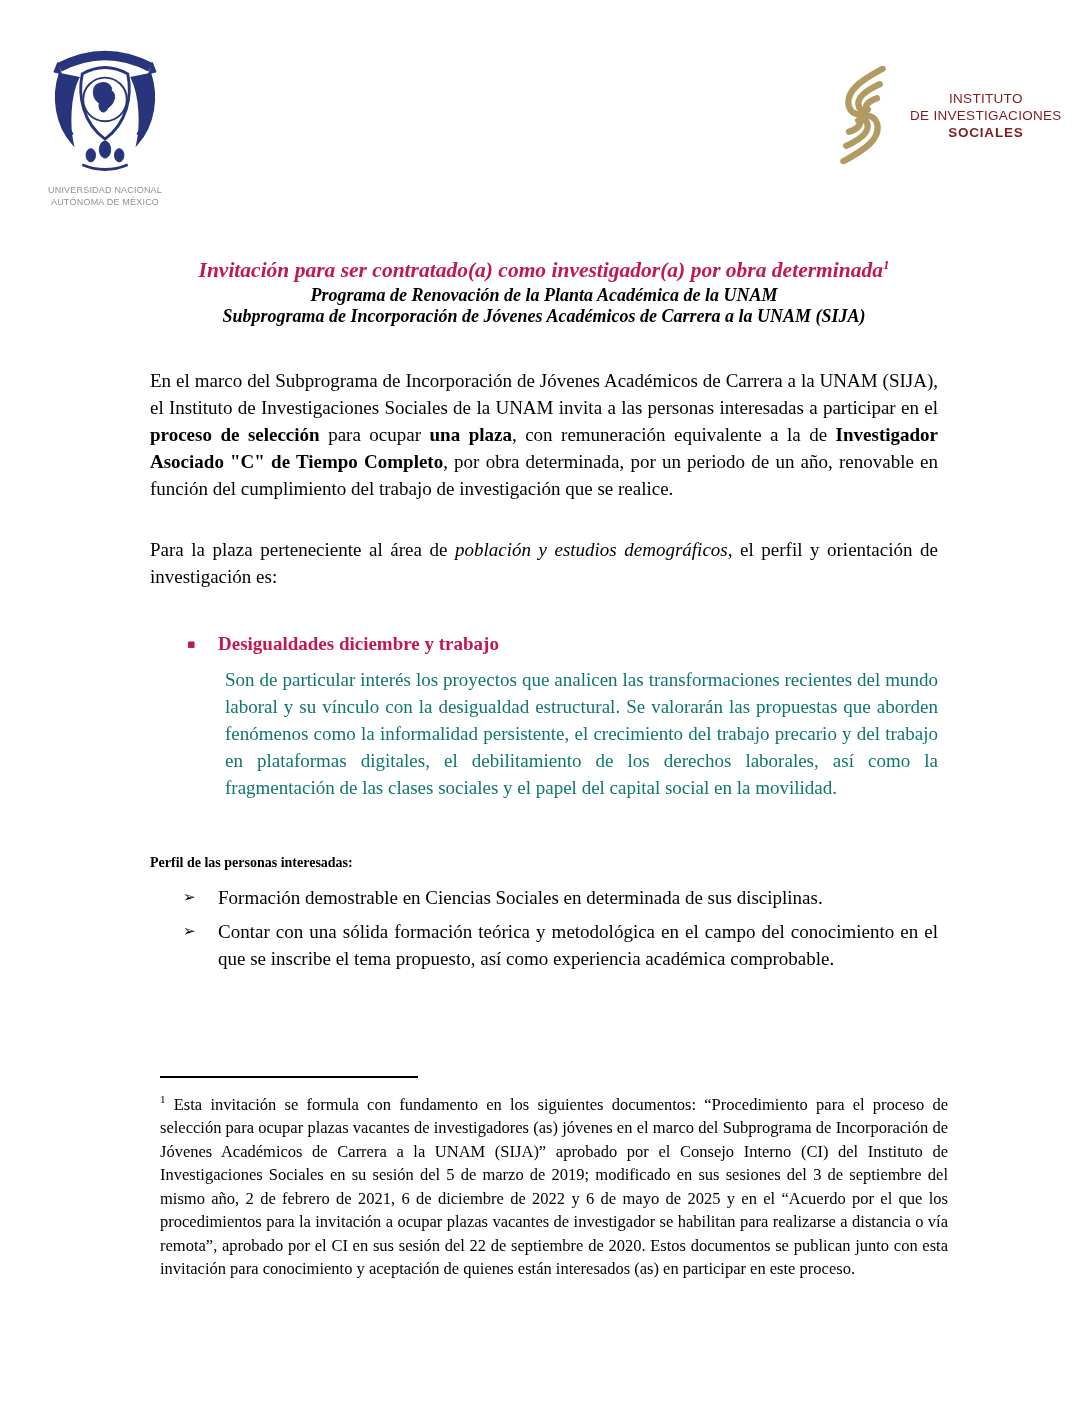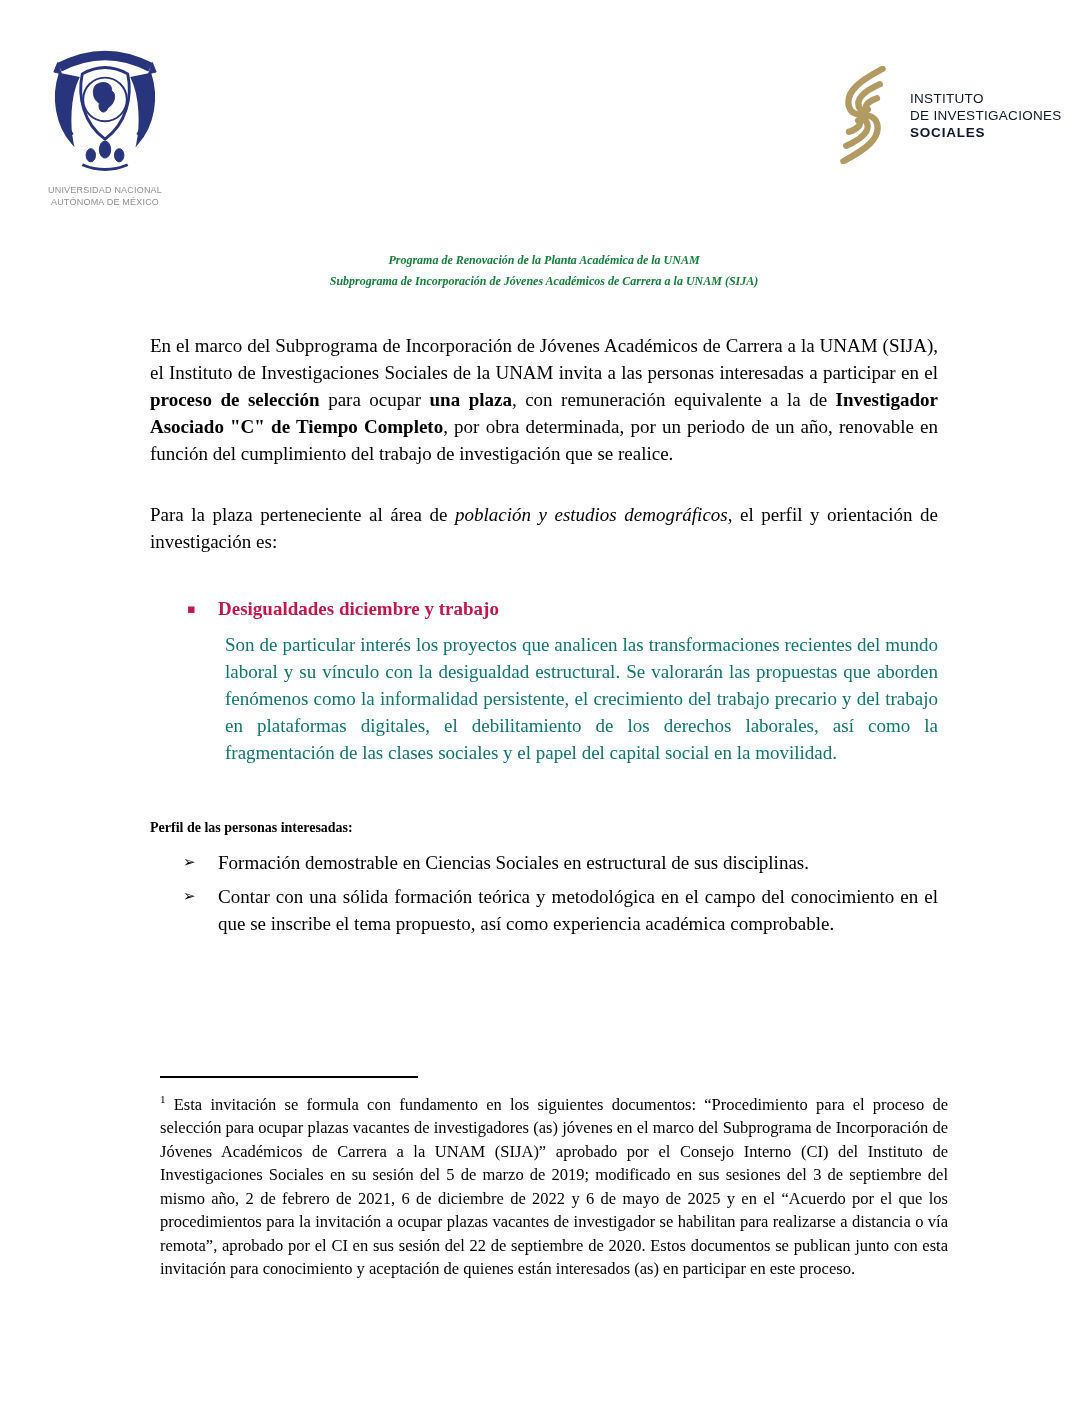--- a/index.html
+++ b/index.html
@@ -35,47 +35,48 @@
     left: 828px; top: 66px;
     display: flex;
     align-items: center;
   }
   .iis-logo svg { display:block; }
   .iis-text {
     margin-left: 12px;
     font-family: "Liberation Sans", sans-serif;
     font-size: 13.5px;
     line-height: 17px;
-    color: #0f172a;
+    color: #7f1d1d;
     letter-spacing: .3px;
+    text-align: center;
   }
   .iis-text .strong { font-weight: bold; letter-spacing: .8px; }
 
   
   .content {
     position: absolute;
     left: 150px; top: 250px;
     width: 788px;
   }
   .doc-title {
     text-align: center;
     font-size: 21.5px;
     line-height: 30px;
     font-weight: bold;
     font-style: italic;
     color: #c2184c;
   }
   .doc-title sup { font-size: 13px; }
   .doc-subtitle {
     text-align: center;
-    font-size: 12px;
+    font-size: 18px;
     line-height: 21px;
     font-weight: bold;
     font-style: italic;
-    color: #15803d;
+    color: #000000;
   }
   .para {
     text-align: justify;
     font-size: 19px;
     line-height: 27px;
   }
   .para-intro { margin-top: 40px; }
   .para-area  { margin-top: 34px; }
   .b  { font-weight: bold; }
   .bi { font-weight: bold; }
@@ -198,35 +199,36 @@
     </span>
     <div class="iis-text">
       <div>INSTITUTO</div>
       <div>DE INVESTIGACIONES</div>
       <div class="strong">SOCIALES</div>
     </div>
   </div>
 
   <div class="content">
 
+    <div class="doc-title"><span>Invitación para ser contratado(a) como investigador(a) por obra determinada</span><sup>1</sup></div>
     <div class="doc-subtitle">Programa de Renovación de la Planta Académica de la UNAM</div>
     <div class="doc-subtitle">Subprograma de Incorporación de Jóvenes Académicos de Carrera a la UNAM (SIJA)</div>
 
     <p class="para para-intro"><span>En el marco del Subprograma de Incorporación de Jóvenes Académicos de Carrera a la UNAM (SIJA), el Instituto de Investigaciones Sociales de la UNAM invita a las personas interesadas a participar en el </span><span class="b">proceso de selección</span><span> para ocupar </span><span class="bi">una plaza</span><span>, con remuneración equivalente a la de </span><span class="b">Investigador Asociado "C" de Tiempo Completo</span><span>, por obra determinada, por un periodo de un año, renovable en función del cumplimiento del trabajo de investigación que se realice.</span></p>
 
     <p class="para para-area"><span>Para la plaza perteneciente al área de </span><span class="i">población y estudios demográficos</span><span>, el perfil y orientación de investigación es:</span></p>
 
     <div class="focus-heading"><span class="sq">▪</span><span>Desigualdades diciembre y trabajo</span></div>
 
     <p class="focus-body">Son de particular interés los proyectos que analicen las transformaciones recientes del mundo laboral y su vínculo con la desigualdad estructural. Se valorarán las propuestas que aborden fenómenos como la informalidad persistente, el crecimiento del trabajo precario y del trabajo en plataformas digitales, el debilitamiento de los derechos laborales, así como la fragmentación de las clases sociales y el papel del capital social en la movilidad.</p>
 
     <div class="perfil-heading">Perfil de las personas interesadas:</div>
 
     <div class="perfil-list">
-      <div class="perfil-item"><span class="arrow">➢</span><span>Formación demostrable en Ciencias Sociales en estructural de sus disciplinas.</span></div>
+      <div class="perfil-item"><span class="arrow">➢</span><span>Formación demostrable en Ciencias Sociales en determinada de sus disciplinas.</span></div>
       <div class="perfil-item"><span class="arrow">➢</span><span>Contar con una sólida formación teórica y metodológica en el campo del conocimiento en el que se inscribe el tema propuesto, así como experiencia académica comprobable.</span></div>
     </div>
 
   </div>
 
   <div class="footnote">
     <hr class="footnote-rule">
     <div class="footnote-text"><sup>1</sup><span> Esta invitación se formula con fundamento en los siguientes documentos: “Procedimiento para el proceso de selección para ocupar plazas vacantes de investigadores (as) jóvenes en el marco del Subprograma de Incorporación de Jóvenes Académicos de Carrera a la UNAM (SIJA)” aprobado por el Consejo Interno (CI) del Instituto de Investigaciones Sociales en su sesión del 5 de marzo de 2019; modificado en sus sesiones del 3 de septiembre del mismo año, 2 de febrero de 2021, 6 de diciembre de 2022 y 6 de mayo de 2025 y en el “Acuerdo por el que los procedimientos para la invitación a ocupar plazas vacantes de investigador se habilitan para realizarse a distancia o vía remota”, aprobado por el CI en sus sesión del 22 de septiembre de 2020.  Estos documentos se publican junto con esta invitación para conocimiento y aceptación de quienes están interesados (as) en participar en este proceso.</span></div>
   </div>
 

